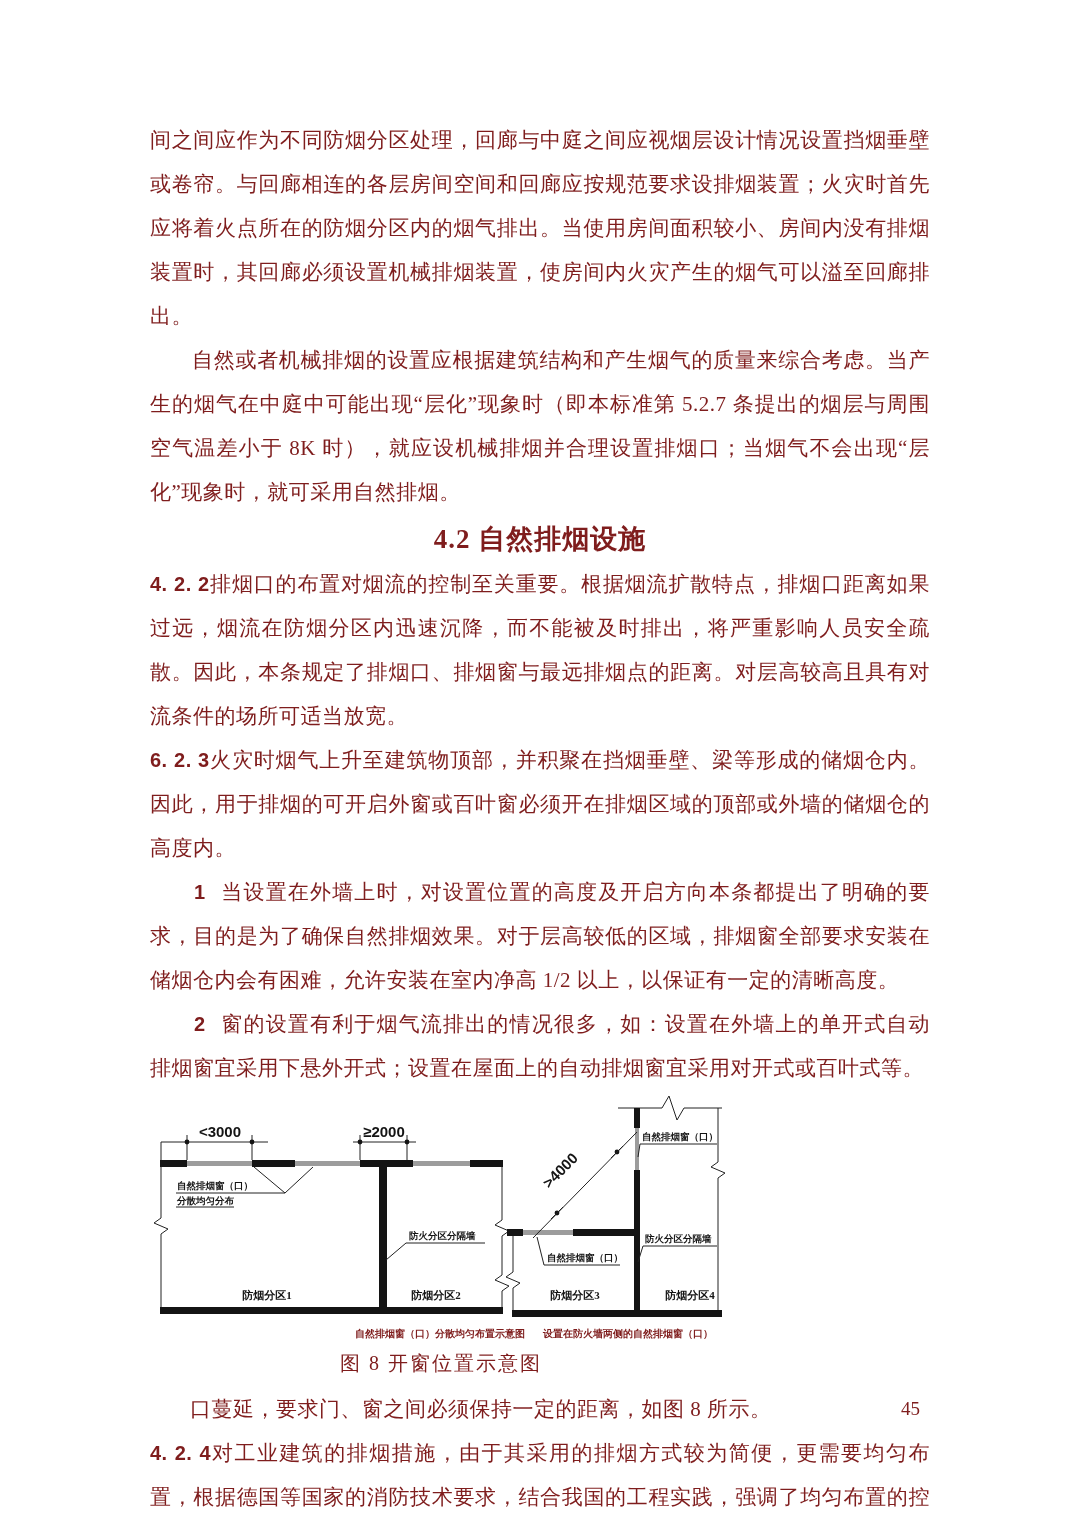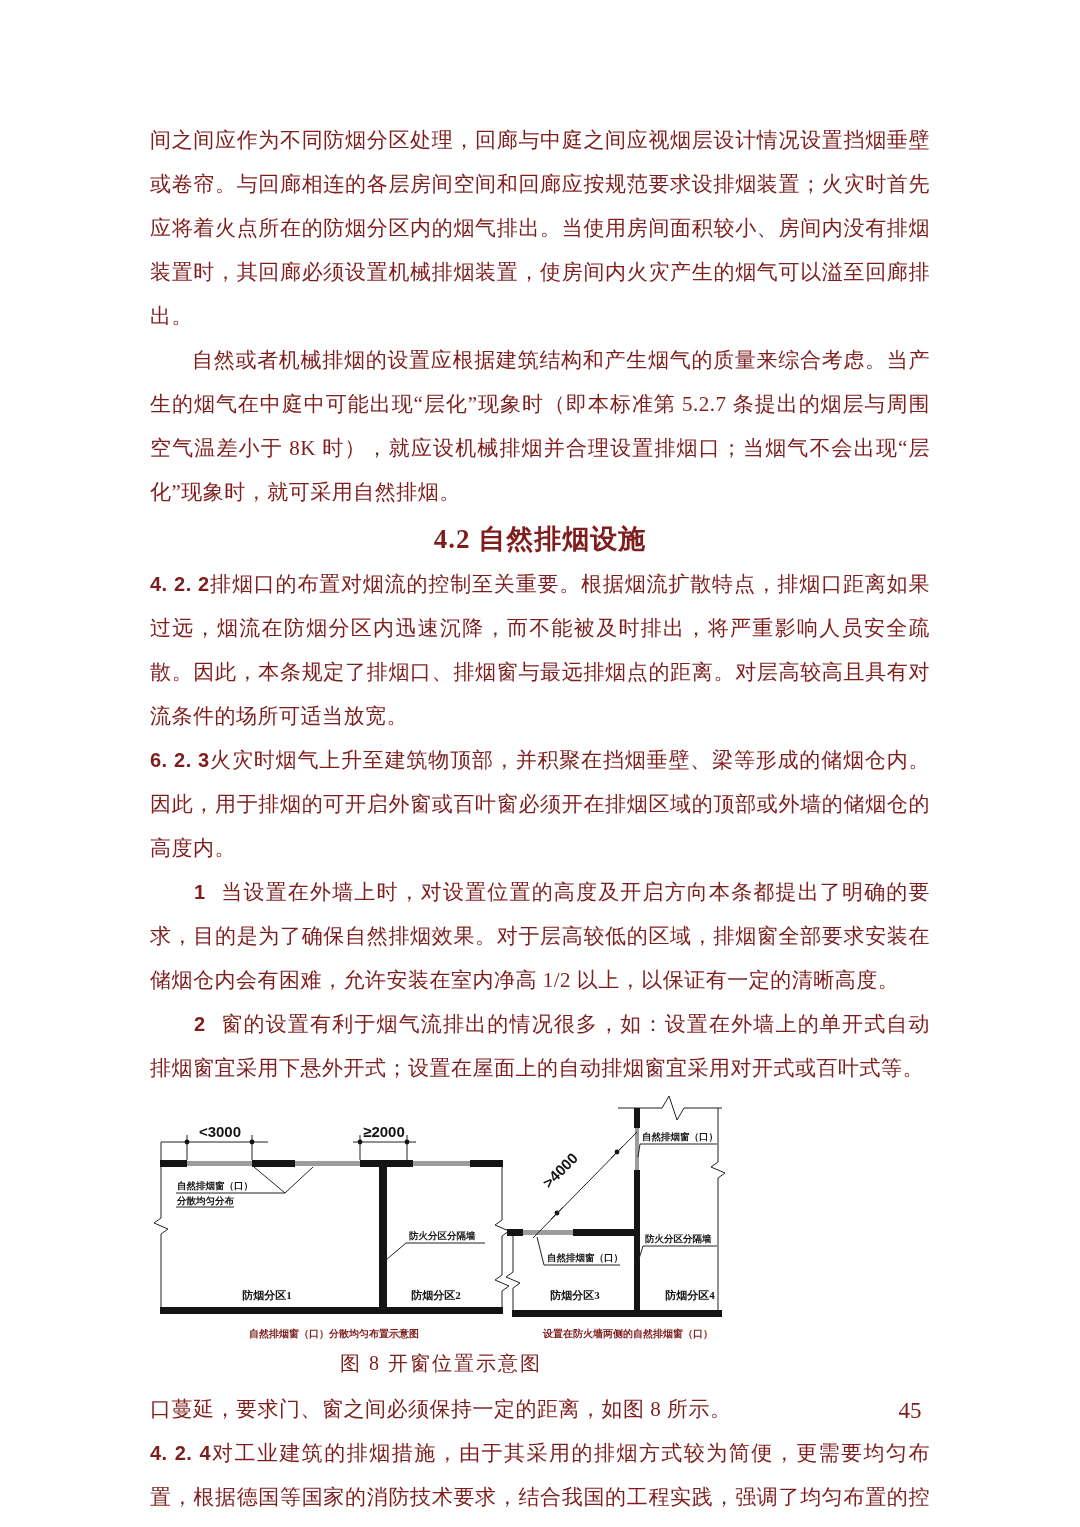--- a/index.html
+++ b/index.html
@@ -15,25 +15,25 @@
   .cnum { font-family:"Liberation Sans","DejaVu Sans",sans-serif; font-weight:bold; font-size:20px; }
   .inum { font-family:"Liberation Sans","DejaVu Sans",sans-serif; font-weight:bold; font-size:20px; margin-left:44px; margin-right:15px; }
   .fig-row { display:flex; align-items:flex-start; width:815px; }
   .left-col { width:215px; flex:none; padding-top:14px; }
   .left-col .body-p { line-height:43px; }
   .left-col .inum { margin-left:44px; margin-right:12px; }
   .figure-block { width:600px; flex:none; position:relative; }
   .figure-block svg { display:block; }
   .subcap-row { position:relative; height:18px; }
   .subcap { position:absolute; top:1px; font-size:10px; font-weight:bold; letter-spacing:0; }
-  .subcap-left  { left:99px; width:270px; text-align:left; }
+  .subcap-left  { left:105px; width:270px; text-align:right; }
   .subcap-right { left:368px; width:220px; text-align:center; }
   .figcap { text-align:center; font-size:20px; margin-top:6px; padding-right:18px; letter-spacing:2px; }
-  .cont-p { margin-top:10px; }
-  .page-number { position:absolute; left:880px; top:1398px; width:60px; text-align:center; font-size:23px; }
+  .cont-p { margin-top:10px;margin-left:40px; }
+  .page-number { position:absolute; left:860px; top:1398px; width:60px; text-align:right; font-size:19px; }
   .thin { stroke:#222; stroke-width:1;   fill:none; }
   .wall { fill:#141414; }
   .win  { fill:#9c9c9c; }
   .dot  { fill:#141414; }
   .lbl  { font-family:"Liberation Serif","DejaVu Serif",serif; font-size:9.5px; font-weight:bold; fill:#141414; }
   .zone { font-family:"Liberation Serif","DejaVu Serif",serif; font-size:11px; font-weight:bold; fill:#141414; }
   .dim  { font-family:"Liberation Sans","DejaVu Sans",sans-serif; font-size:15px; font-weight:600; fill:#141414; }
 </style>
 </head>
 <body>

